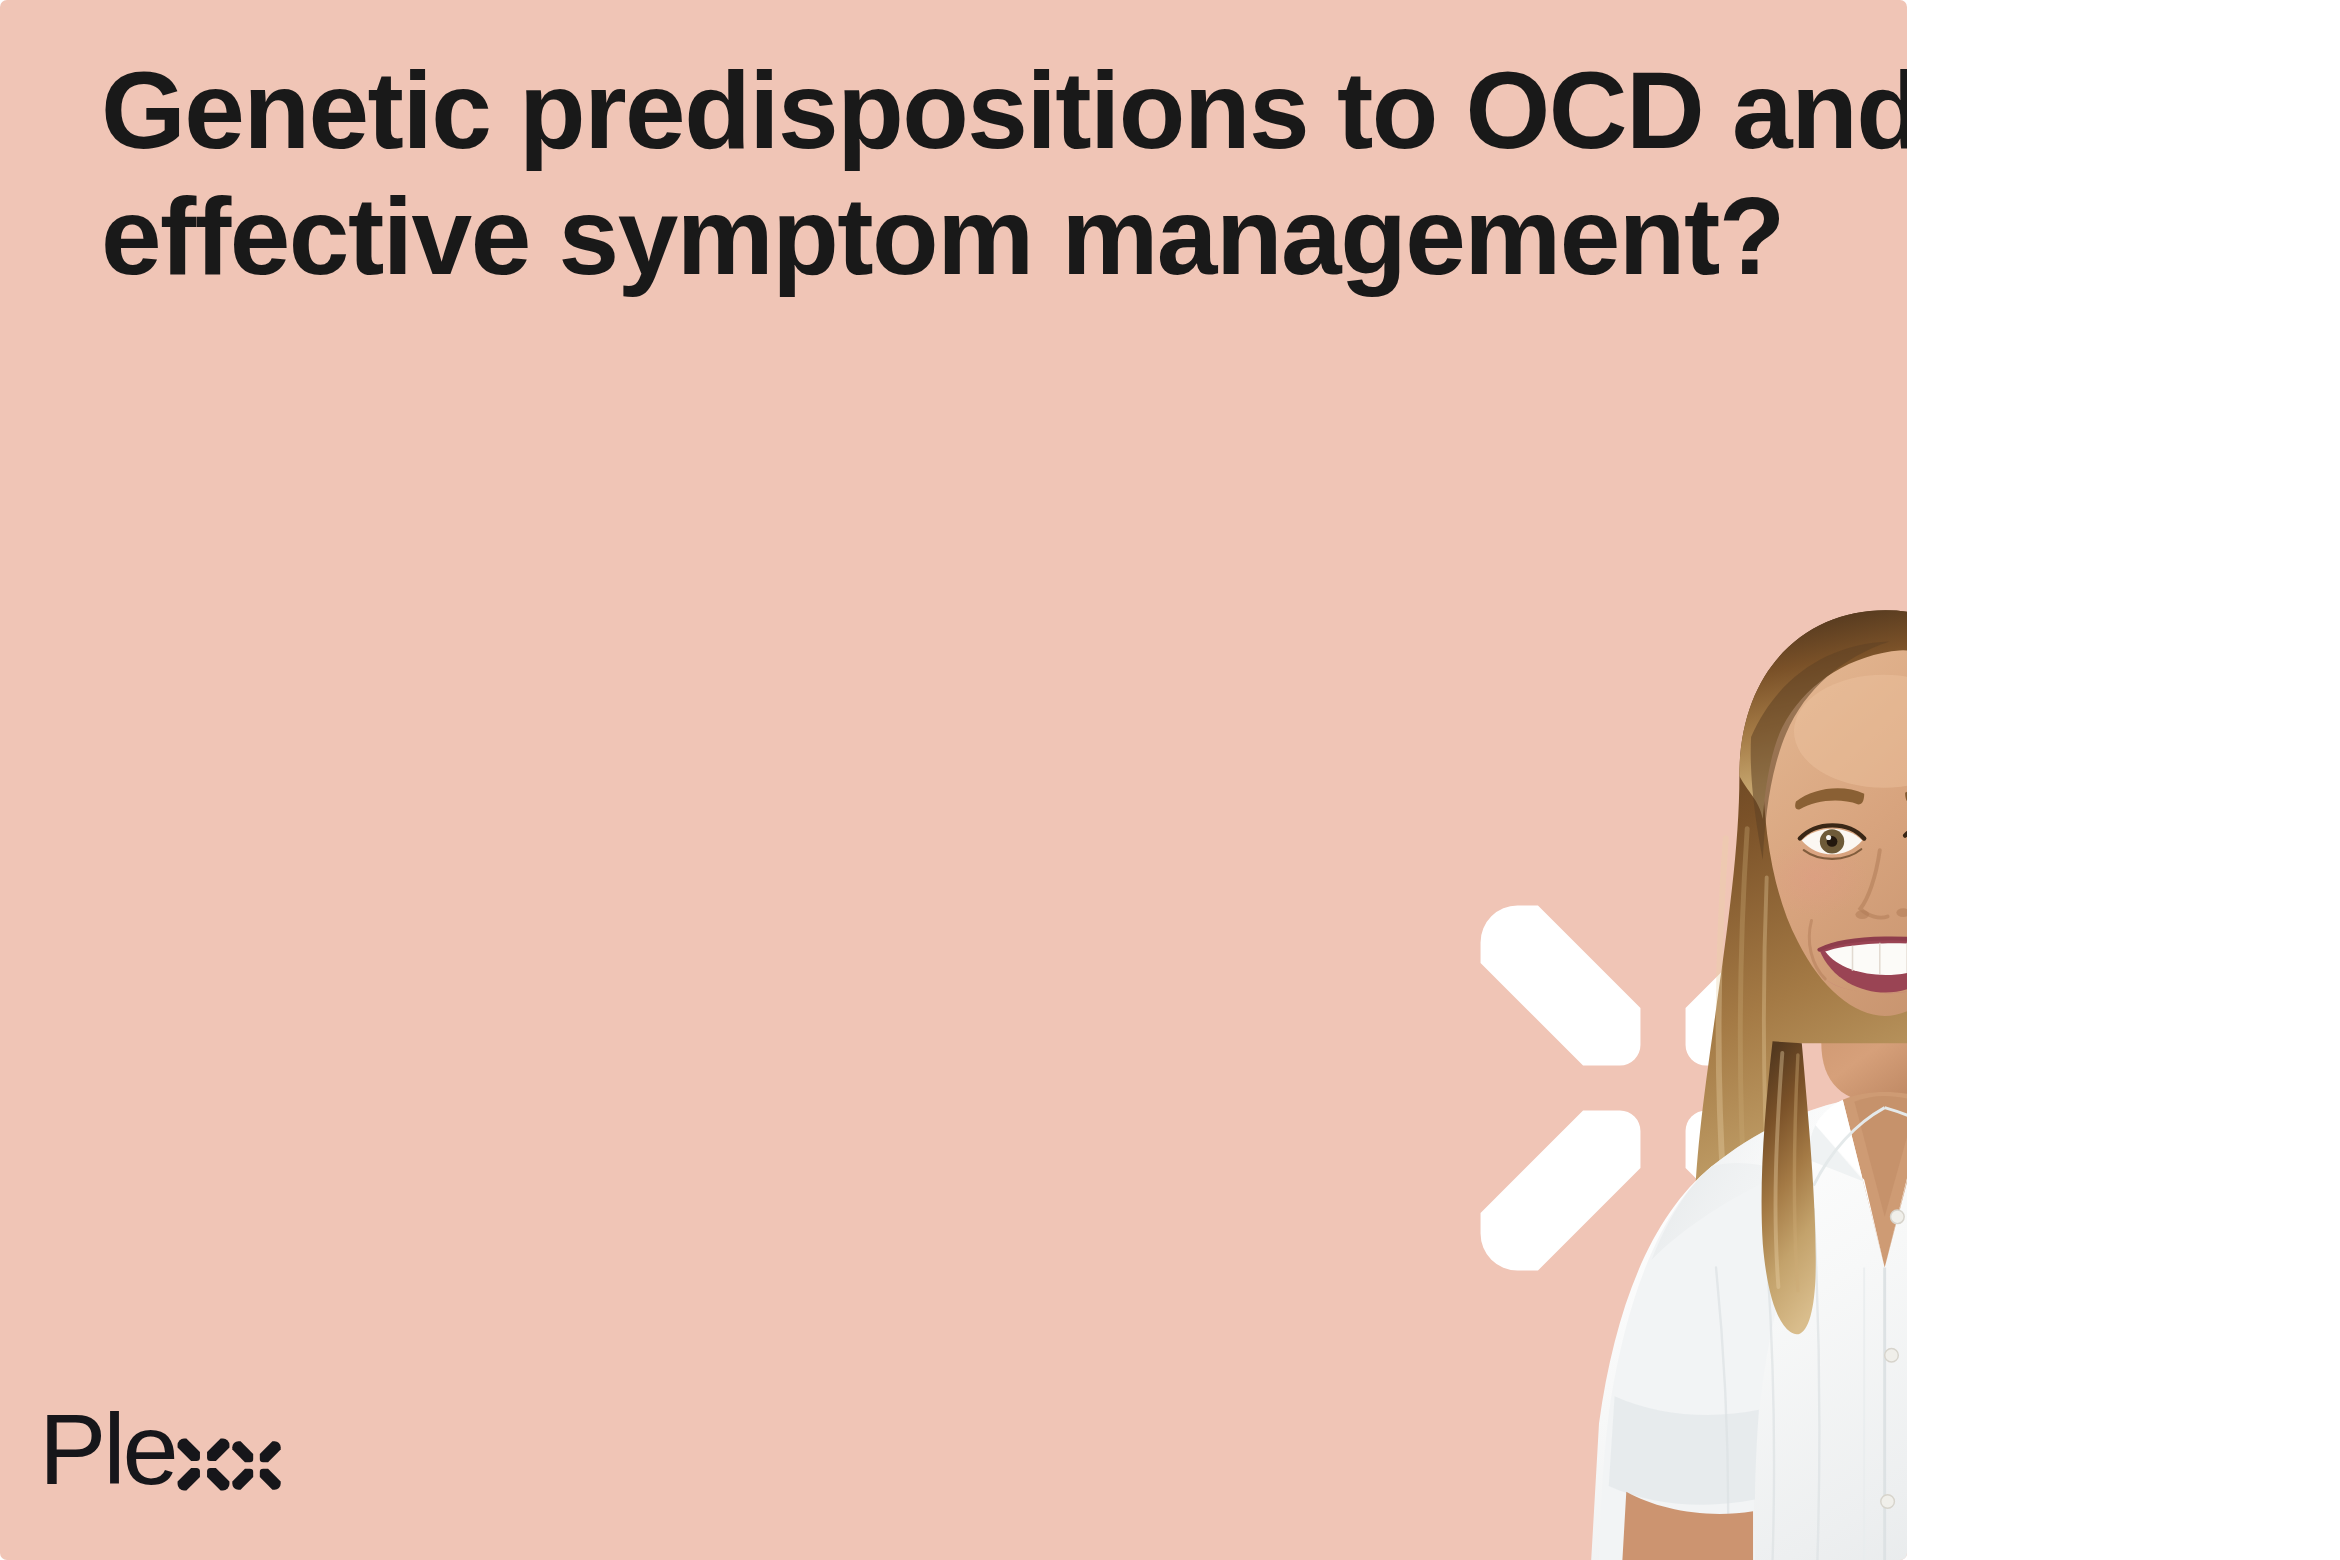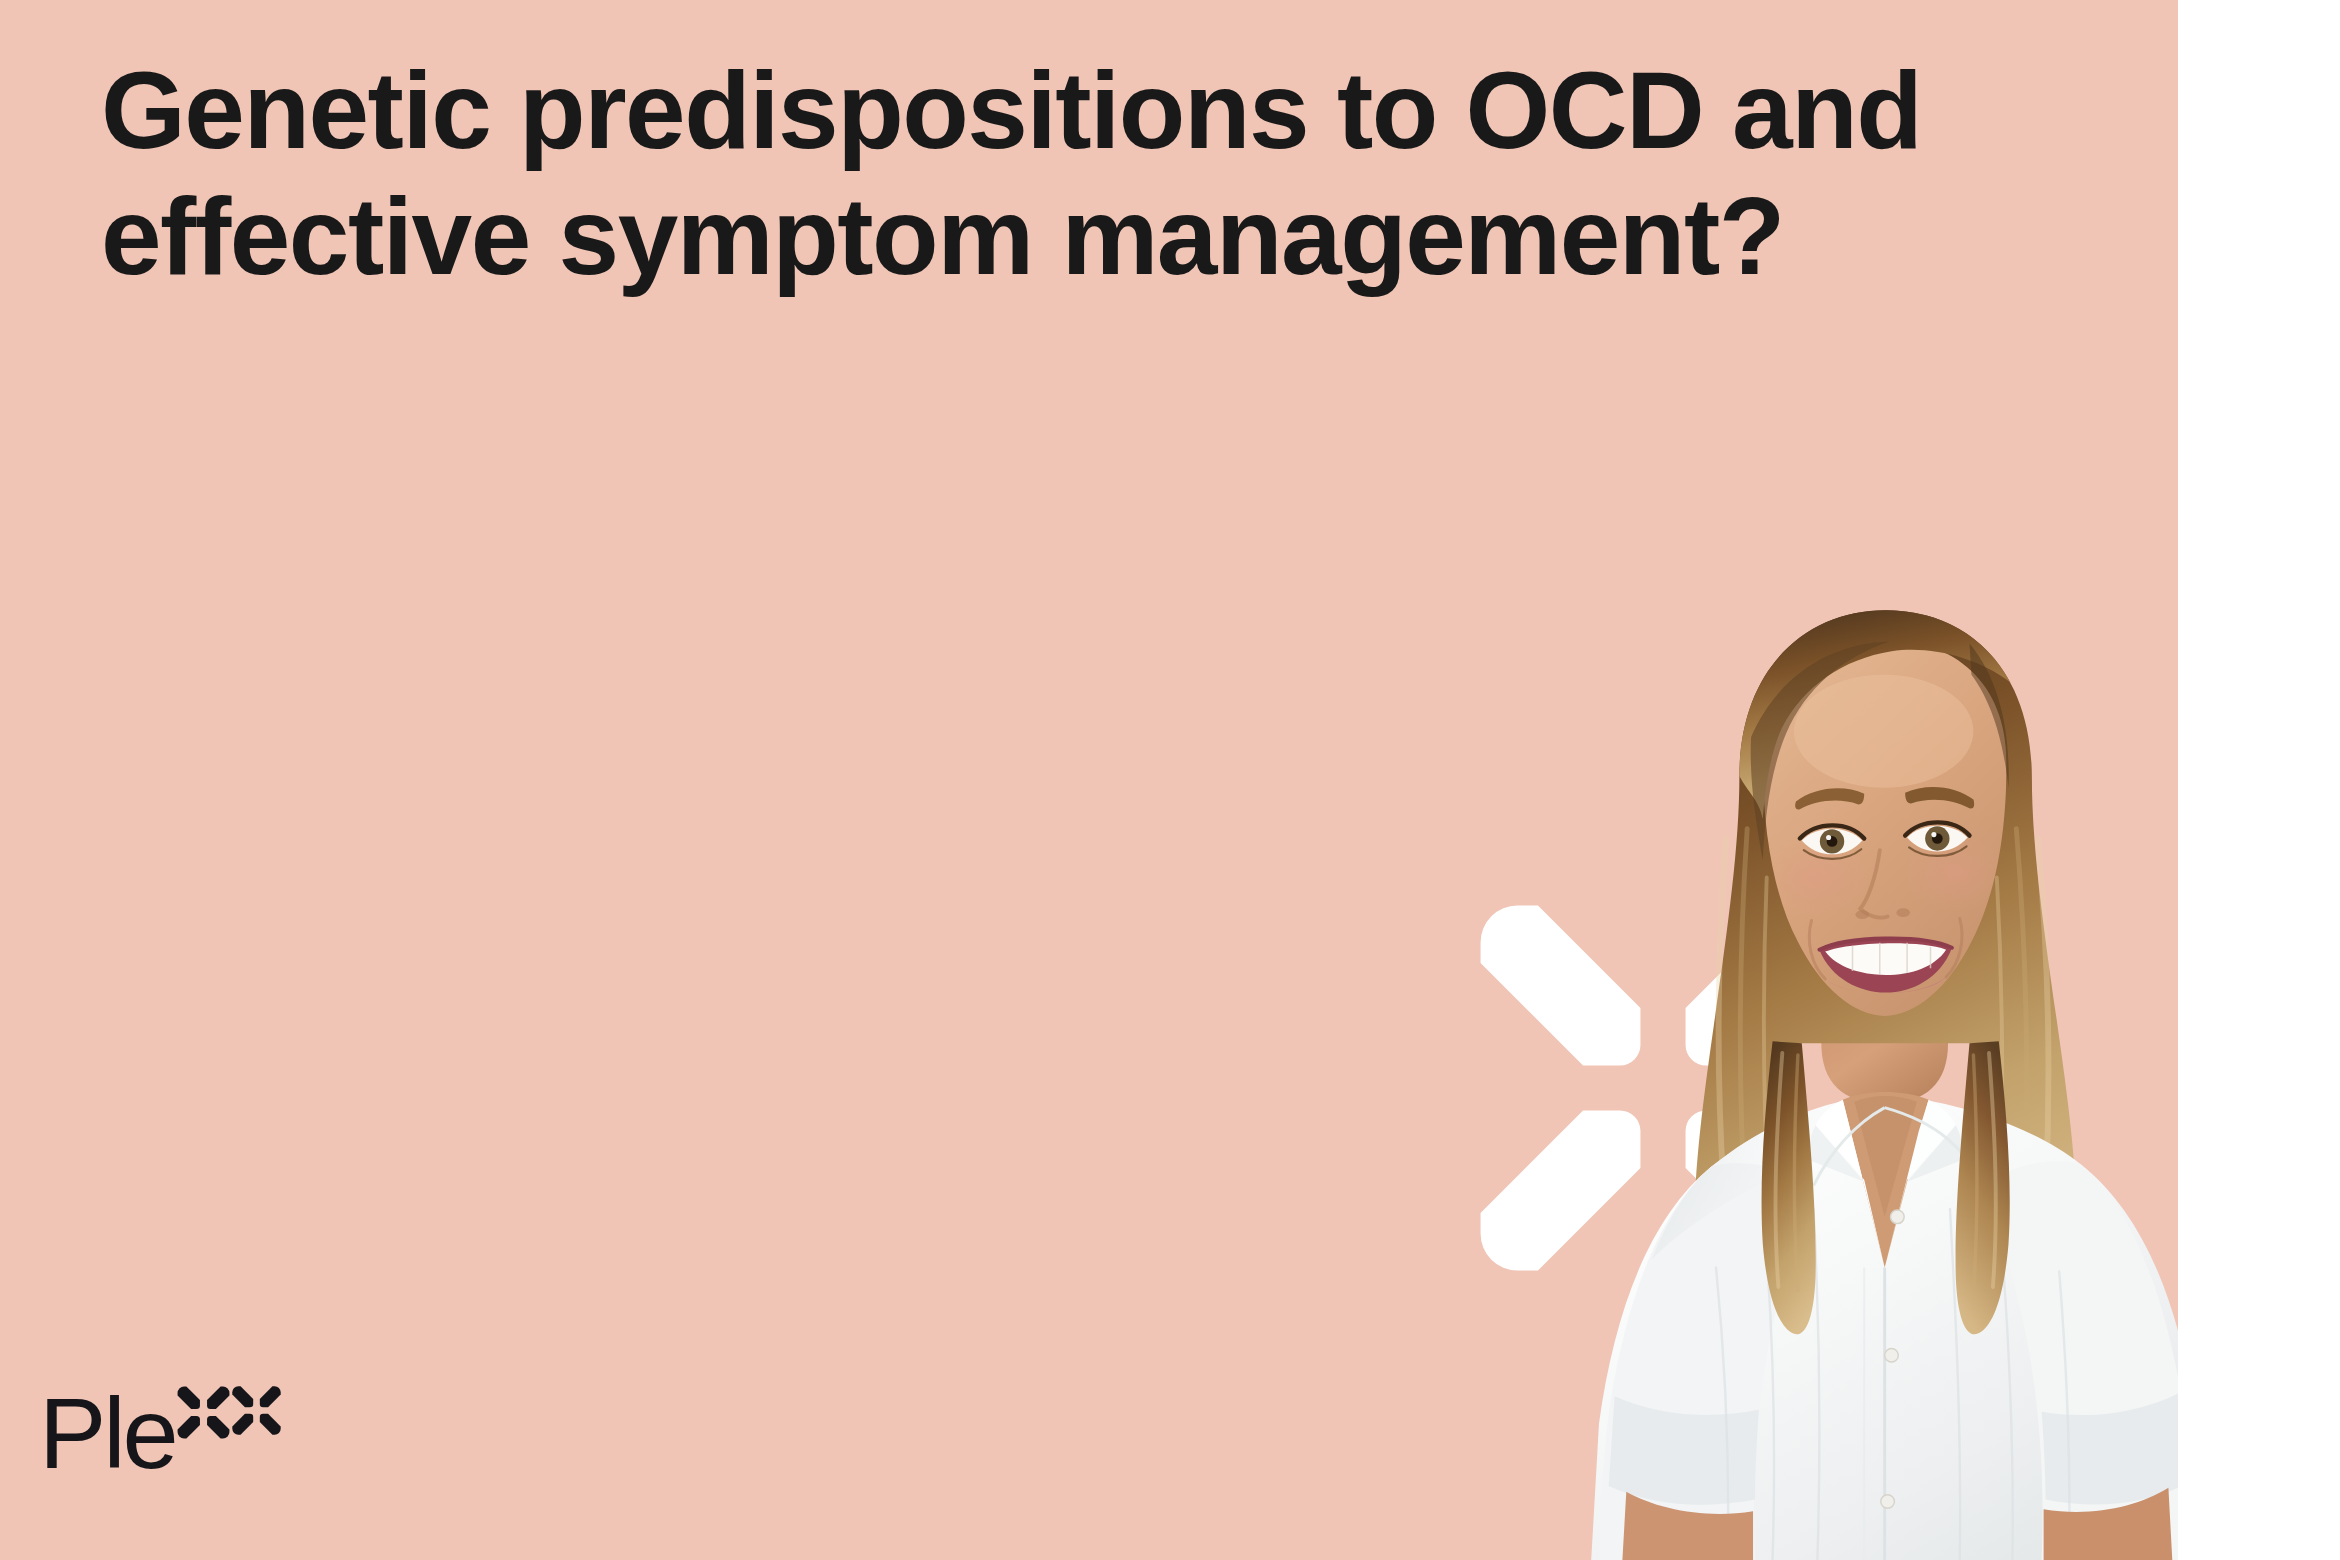--- a/index.html
+++ b/index.html
@@ -2,25 +2,26 @@
 <html><head>
 <meta charset="utf-8">
 <style>
   html, body {
     margin: 0;
     padding: 0;
     background: #ffffff;
   }
   #canvas {
     position: relative;
-    width: 2178px;
+    width: 1907px;
     height: 1560px;
     overflow: hidden;
     background: #F0C5B6;
     font-family: "Liberation Sans", sans-serif;
+    border-radius: 7px;
   }
 
   
   #headline {
     position: absolute;
     left: 101px;
     top: 47px;
     width: 2087px;
     font-family: "Liberation Sans", sans-serif;
     font-weight: 700;
@@ -50,20 +51,21 @@
     width: 410px;
     height: 410px;
   }
 
   
   #brand-logo {
     position: absolute;
     left: 39px;
     bottom: 60px;
     display: flex;
+    align-items: flex-end;
     height: 117px;
   }
   .logo-word {
     font-family: "Liberation Sans", sans-serif;
     font-weight: 400;
     font-size: 101px;
     line-height: 1;
     letter-spacing: -3.1px;
     color: #16161A;
   }

